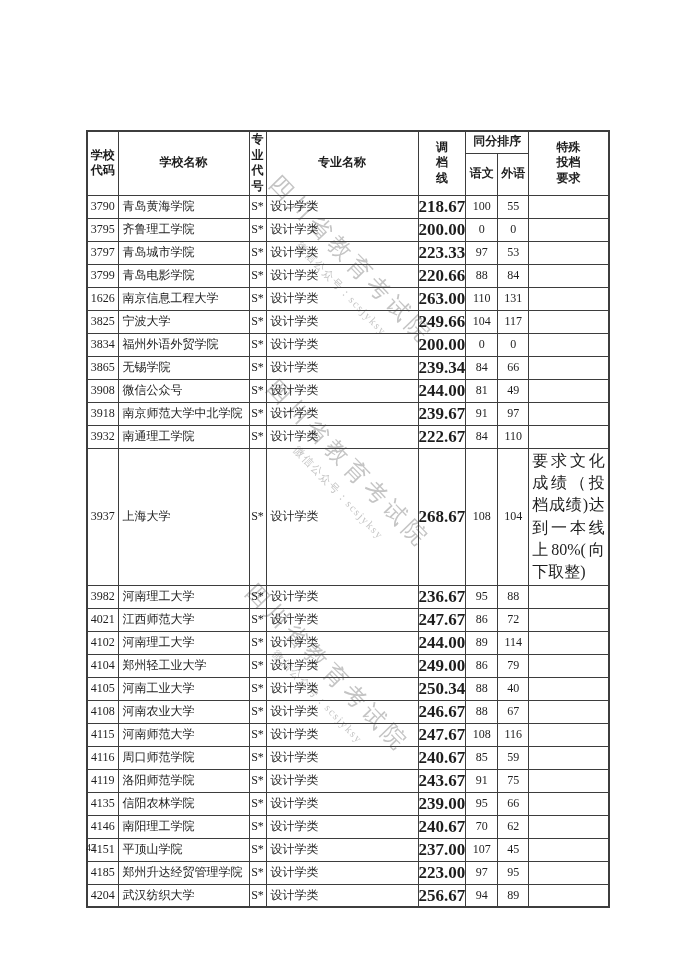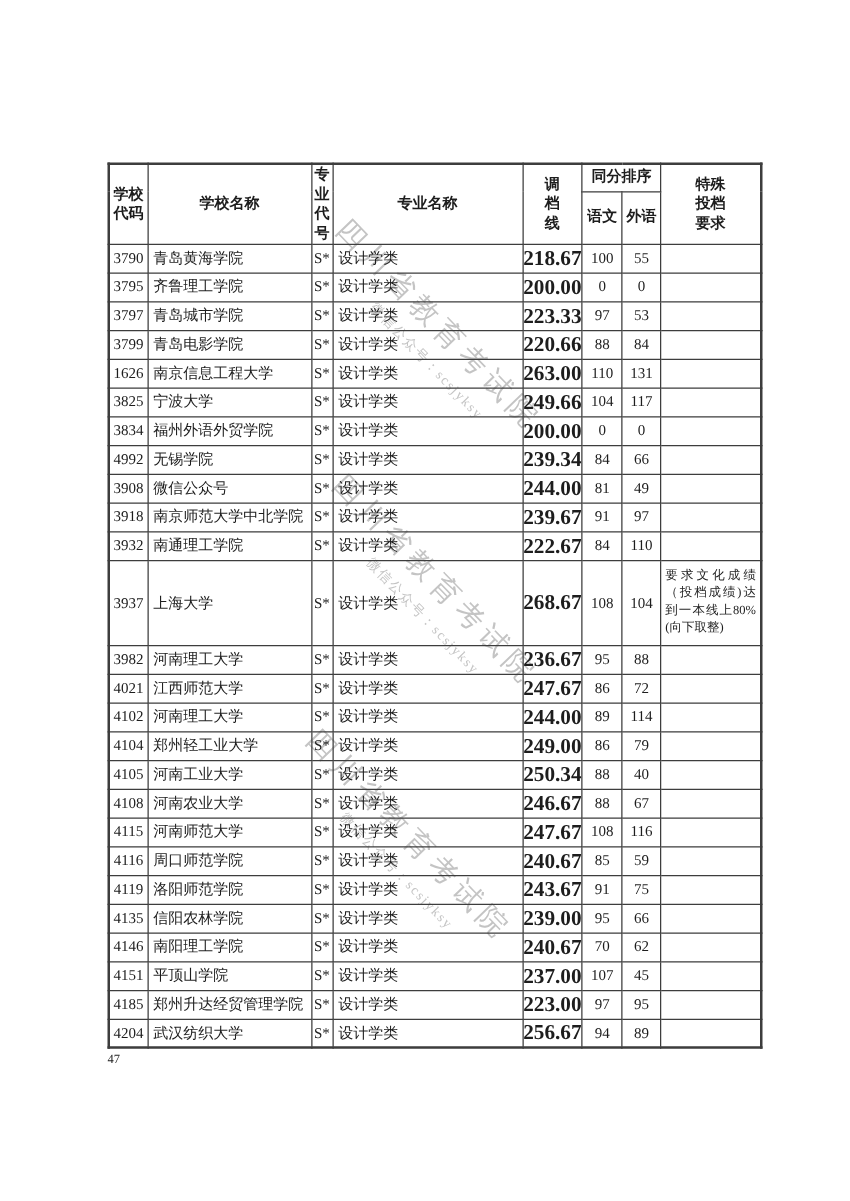--- a/index.html
+++ b/index.html
@@ -49,21 +49,21 @@
   thead tr.top { height:22px; }
 
   .vstack1 span { display:inline-block; width:1.1em; word-break:break-all; line-height:1.3; }
   .vstack2 span { display:inline-block; width:2.2em; word-break:break-all; line-height:1.3; }
 
   tbody tr { height:23px; }
   tbody tr.tall { height:68px; }
   td.c-name, td.c-mname { text-align:left; padding-left:4px; }
   td.c-cutoff { font-weight:bold; font-size:17px; }
   td.c-special {
-    font-size:10px; line-height:1.4;
+    font-size:16px; line-height:1.4;
     text-align:justify; text-justify:inter-ideograph;
     padding:1px 3px;
   }
 
   .page-number {
     position:absolute; left:86px; top:842px; z-index:1;
     font-size:10px;
   }
 </style>
 </head>
@@ -180,21 +180,21 @@
     <td class="c-name">福州外语外贸学院</td>
     <td class="c-mcode">S*</td>
     <td class="c-mname">设计学类</td>
     <td class="c-cutoff">200.00</td>
     <td class="c-chinese">0</td>
     <td class="c-foreign">0</td>
     <td class="c-special"></td>
   </tr>
 
   <tr>
-    <td class="c-code">4992</td>
+    <td class="c-code">3865</td>
     <td class="c-name">无锡学院</td>
     <td class="c-mcode">S*</td>
     <td class="c-mname">设计学类</td>
     <td class="c-cutoff">239.34</td>
     <td class="c-chinese">84</td>
     <td class="c-foreign">66</td>
     <td class="c-special"></td>
   </tr>
 
   <tr>

